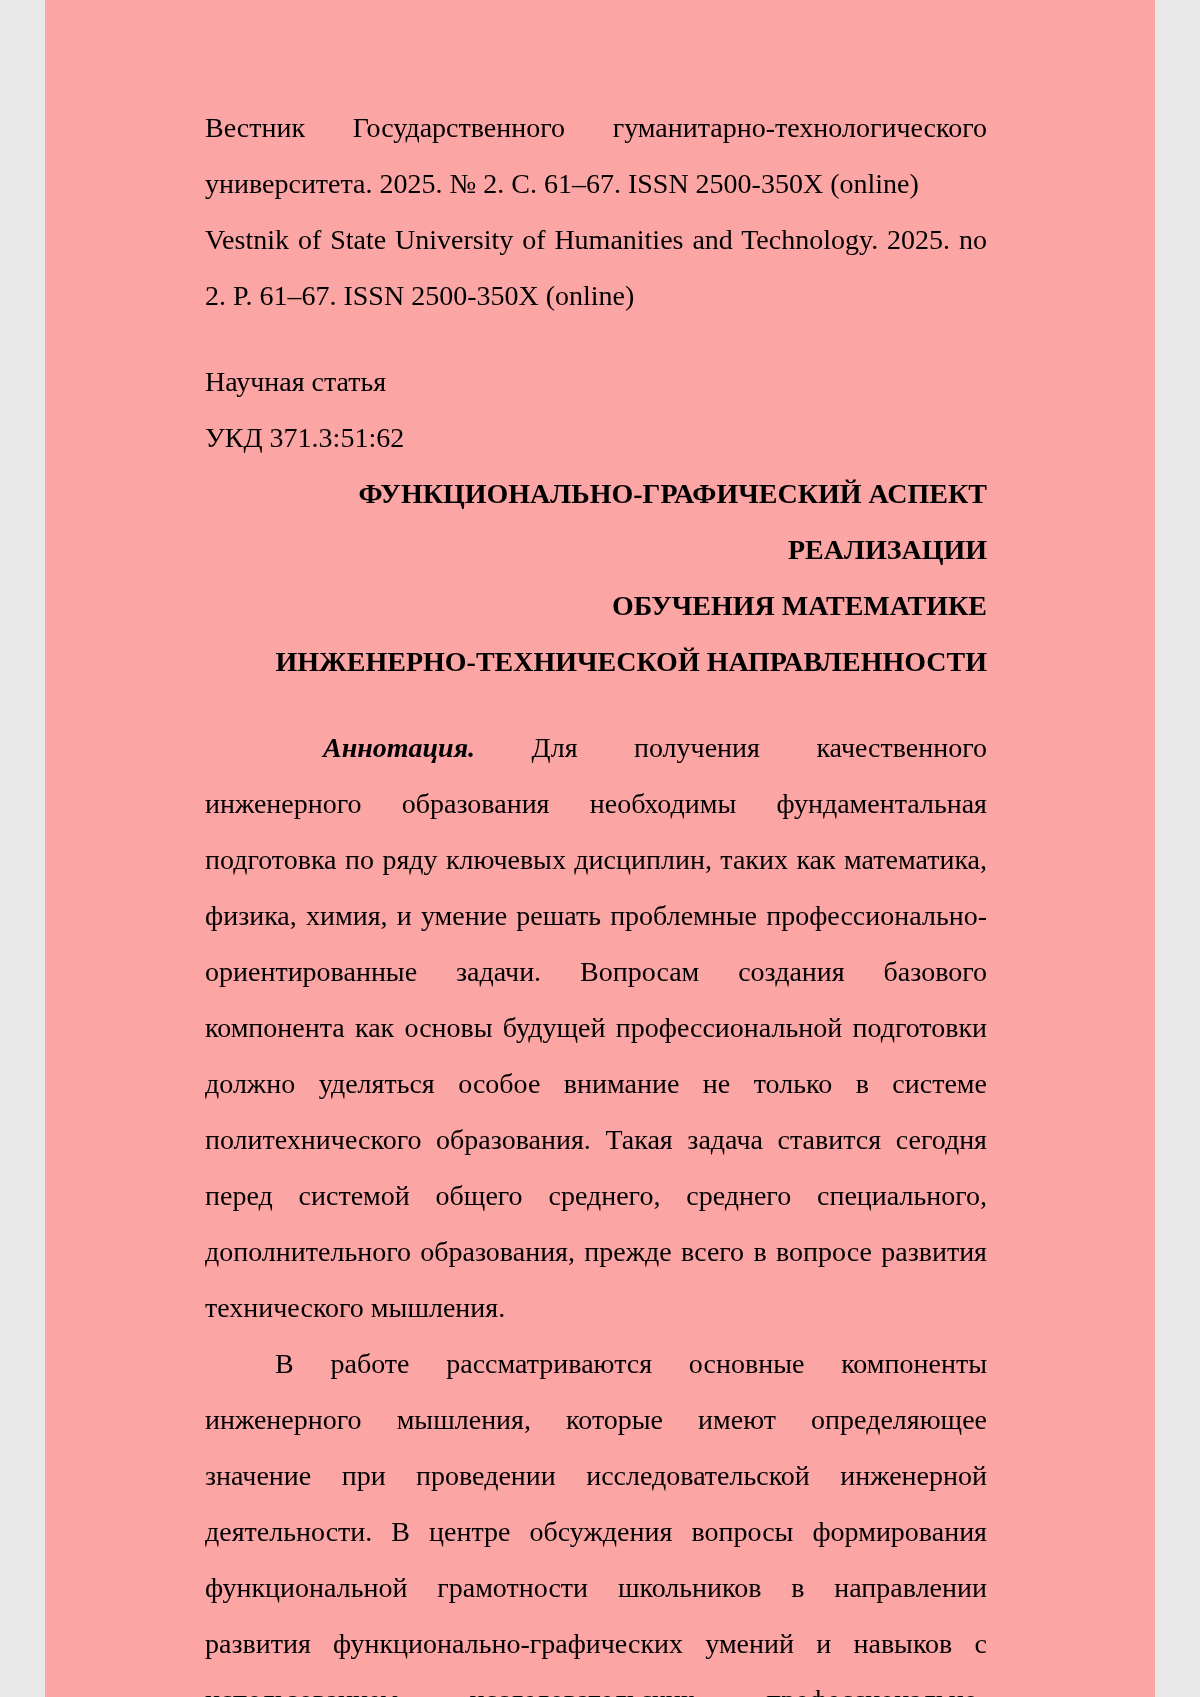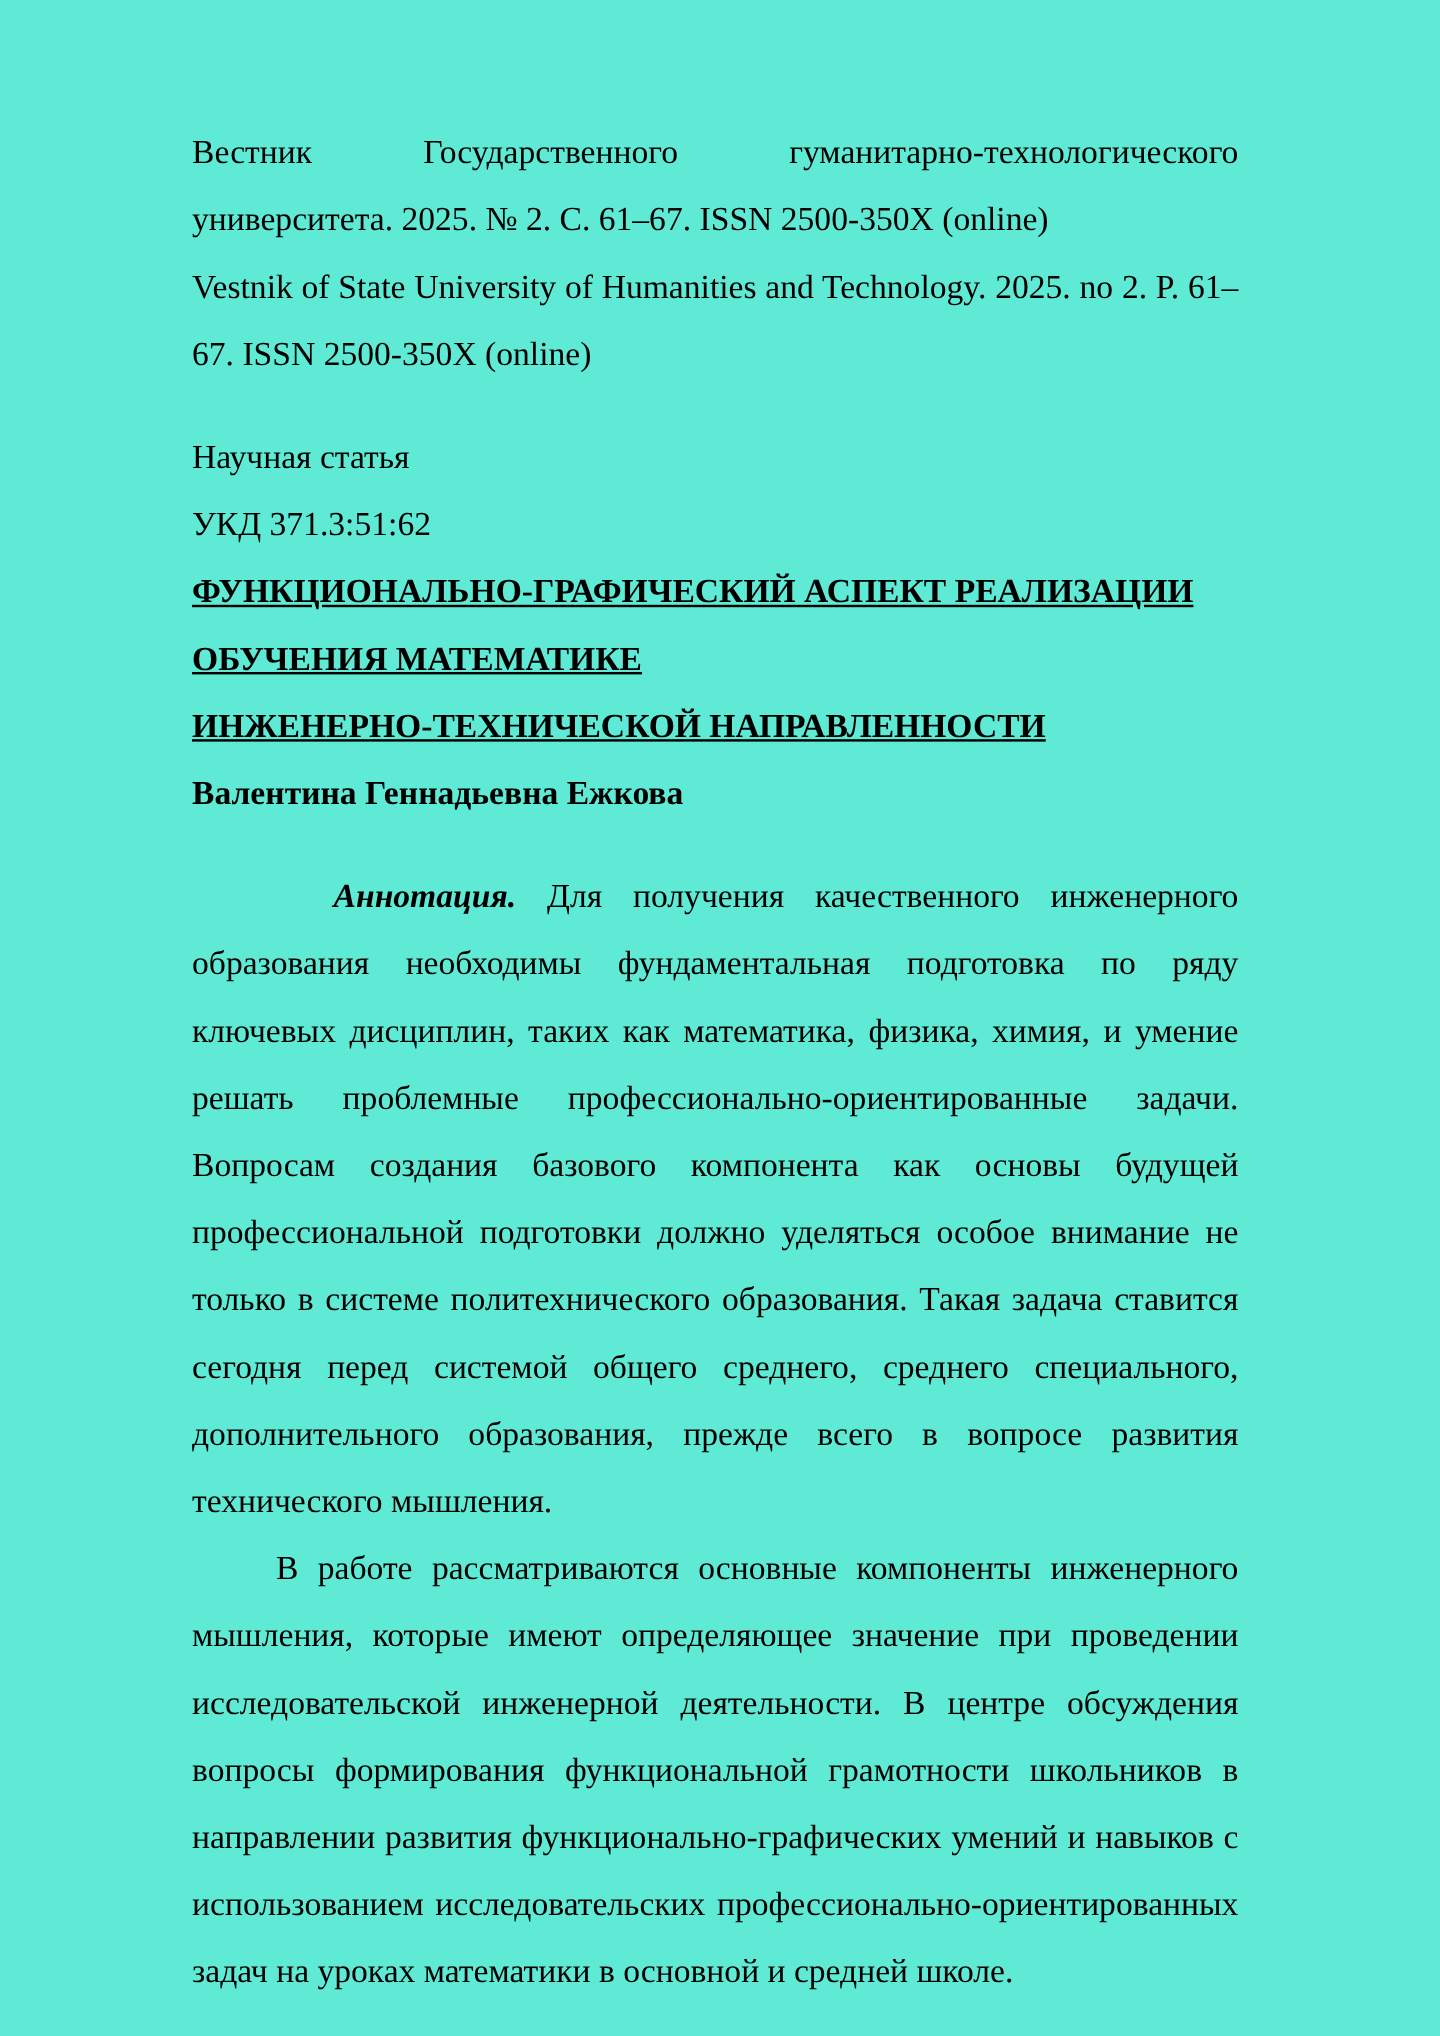--- a/index.html
+++ b/index.html
@@ -2,38 +2,37 @@
 <html><head>
 <meta charset="utf-8">
 <style>
   html, body {
     margin: 0;
     padding: 0;
     background: #e8e8e8;
   }
   .page {
     position: relative;
-    width: 1200px;
+    width: 1110px;
     height: 1697px;
     margin: 0 auto;
-    background: #5eead4;
+    background: #fca5a5;
     box-sizing: border-box;
     padding: 100px 168px 0 160px;
     font-family: "Liberation Serif", "DejaVu Serif", serif;
     font-size: 28px;
     line-height: 56px;
     color: #000000;
     overflow: hidden;
   }
   .just { text-align: justify; }
   .spacer { height: 30px; }
   .title-block {
     font-weight: bold;
-    text-align: left;
-    text-decoration: underline;
+    text-align: right;
   }
   .author { font-weight: bold; }
   .abstract-label {
     font-weight: bold;
     font-style: italic;
     margin-left: 48px;
   }
   .para-indent { text-indent: 70px; }
   a.email-link {
     color: #0563C1;
@@ -55,21 +54,20 @@
   <div>Научная статья</div>
 
   <div>УКД 371.3:51:62</div>
 
   <div class="title-block">
     <div>ФУНКЦИОНАЛЬНО-ГРАФИЧЕСКИЙ АСПЕКТ РЕАЛИЗАЦИИ</div>
     <div>ОБУЧЕНИЯ МАТЕМАТИКЕ</div>
     <div>ИНЖЕНЕРНО-ТЕХНИЧЕСКОЙ НАПРАВЛЕННОСТИ</div>
   </div>
 
-  <div class="author">Валентина Геннадьевна Ежкова</div>
 
 
   <div class="spacer"></div>
 
   <div class="just para-indent">
     <span class="abstract-label">Аннотация.</span><span> Для получения качественного инженерного образования необходимы фундаментальная подготовка по ряду ключевых дисциплин, таких как математика, физика, химия, и умение решать проблемные профессионально-ориентированные задачи. Вопросам создания базового компонента как основы будущей профессиональной подготовки должно уделяться особое внимание не только в системе политехнического образования. Такая задача ставится сегодня перед системой общего среднего, среднего специального, дополнительного образования, прежде всего в вопросе развития технического мышления.</span>
   </div>
 
   <div class="just para-indent">В работе рассматриваются основные компоненты инженерного мышления, которые имеют определяющее значение при проведении исследовательской инженерной деятельности. В центре обсуждения вопросы формирования функциональной грамотности школьников в направлении развития функционально-графических умений и навыков с использованием исследовательских профессионально-ориентированных задач на уроках математики в основной и средней школе.</div>
 

